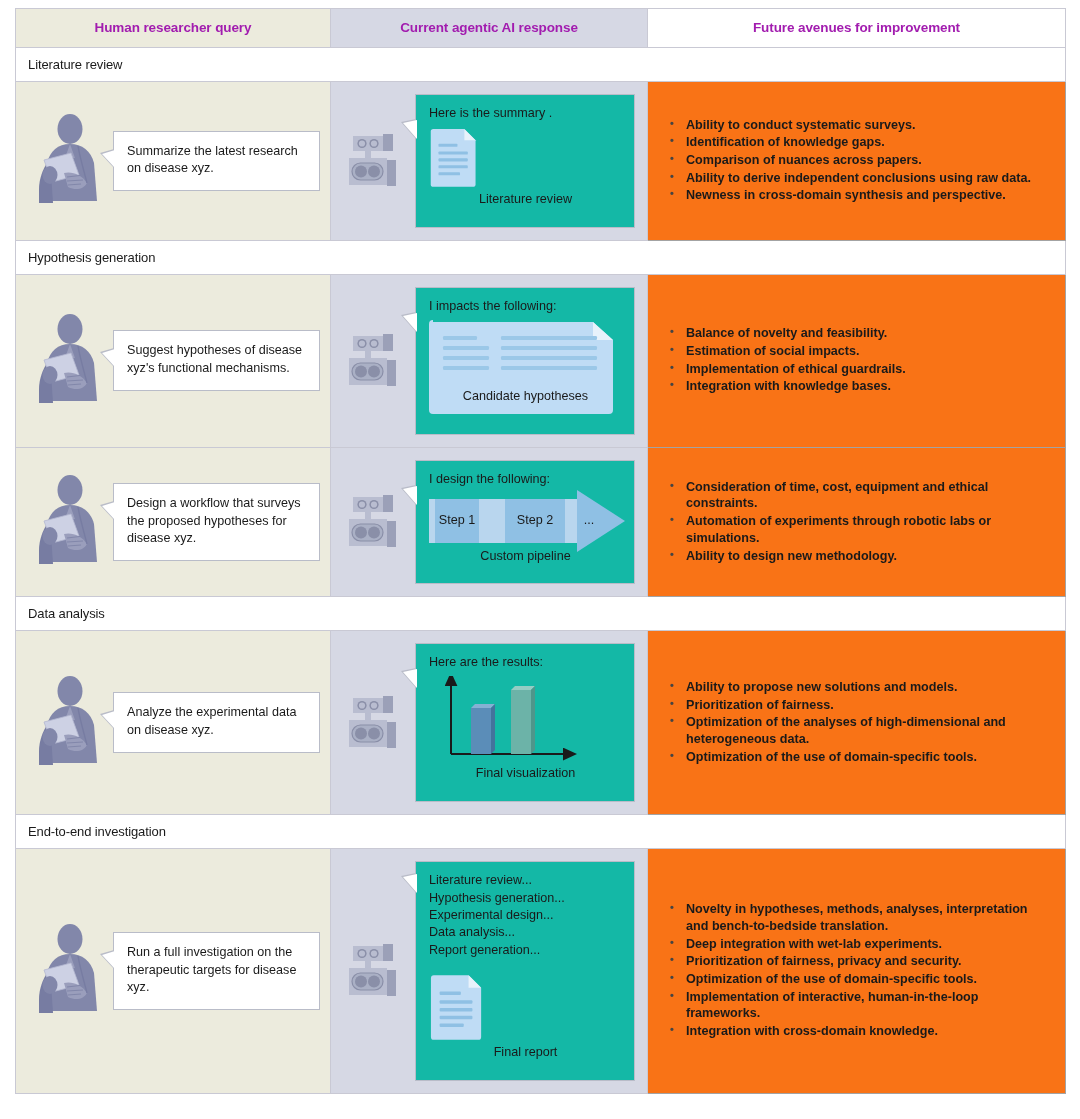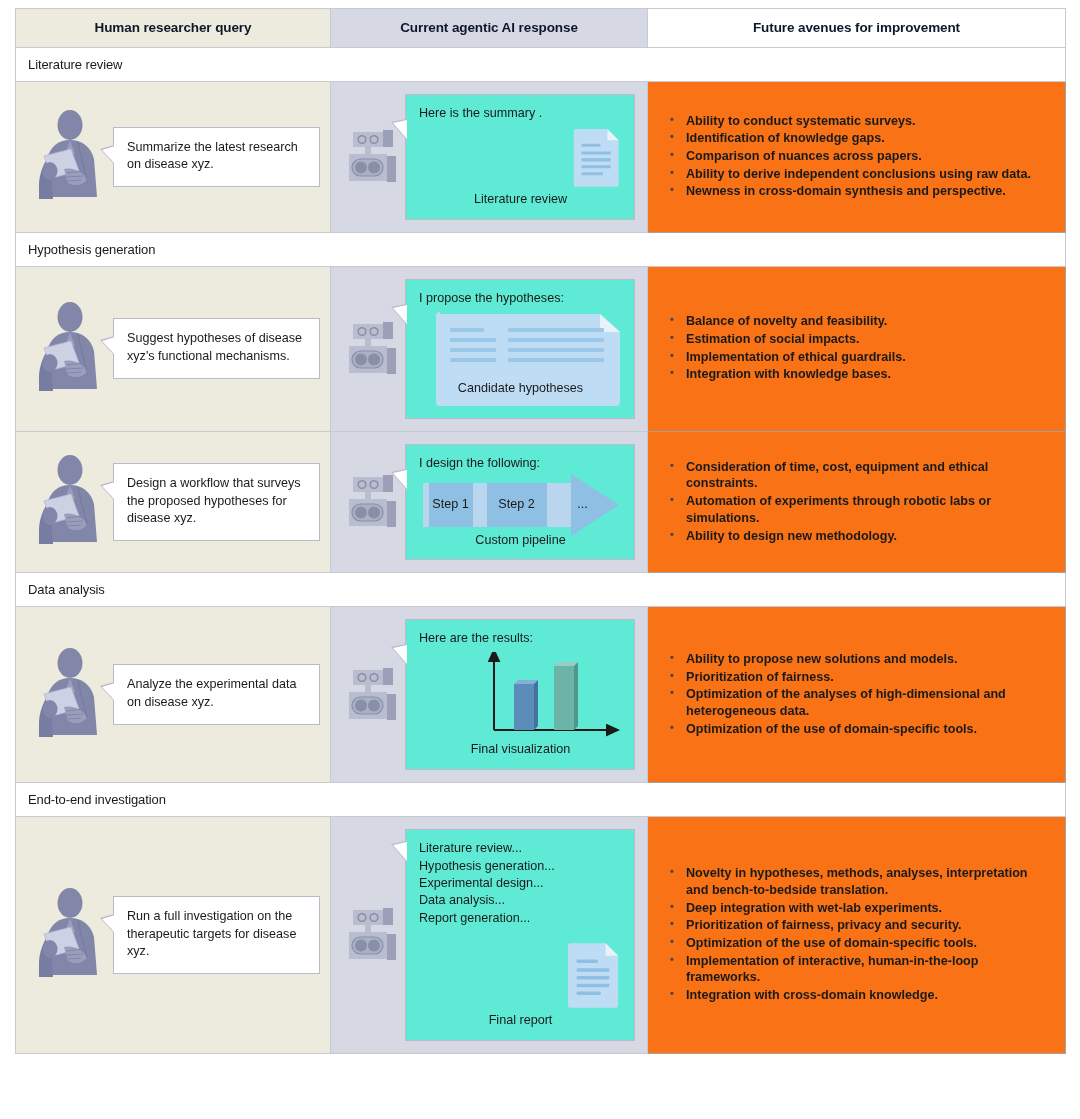--- a/index.html
+++ b/index.html
@@ -23,21 +23,21 @@
   }
 
   col.c1 { width: 315px; }
   col.c2 { width: 317px; }
   col.c3 { width: 418px; }
 
   
   tr.head th {
     font-size: 13.5px;
     font-weight: bold;
-    color: #0f172a;
+    color: #a21caf;
     text-align: center;
     padding: 11px 6px 12px 6px;
     border: 1px solid #c9c9d4;
     letter-spacing: -0.1px;
   }
   th.h1 { background: #ecebdd; }
   th.h2 { background: #d6d8e4; }
   th.h3 { background: #ffffff; }
 
   
@@ -119,23 +119,24 @@
   
   .robot-wrap {
     display: flex;
     align-items: center;
     padding: 12px 12px 12px 12px;
     min-height: 120px;
   }
   .robot { flex: 0 0 auto; width: 62px; height: 62px; }
   .bubble-r {
     position: relative;
-    background: #5eead4;
+    margin-left: 10px;
+    background: #14b8a6;
     border: 1px solid #b9bcc8;
-    padding: 10px 12px 10px 13px;
+    padding: 10px 12px 18px 13px;
     font-size: 12.6px;
     line-height: 1.42;
     color: #1a1a1a;
     flex: 1 1 auto;
     min-width: 0;
   }
   .bubble-r::before {
     content: "";
     position: absolute;
     left: -15px; top: 24px;
@@ -157,21 +158,21 @@
   .bubble-r.tip-high::after  { top: 12px; }
 
   .r-title { margin-bottom: 4px; white-space: nowrap; }
   .r-lines { line-height: 1.38; }
   .r-caption {
     text-align: center;
     font-size: 12.6px;
     color: #1a1a1a;
     margin-top: 3px;
   }
-  .art-center { display: flex; justify-content: flex-end; align-items: center; }
+  .art-center { display: flex; justify-content: flex-start; align-items: center; }
 
   
   ul.bullets {
     margin: 0; padding: 0; list-style: none;
   }
   ul.bullets li {
     position: relative;
     padding-left: 18px;
     font-size: 12.6px;
     line-height: 1.33;
@@ -212,21 +213,21 @@
     top: 0;
     height: 44px;
     background: #8fc0e4;
     display: flex;
     align-items: center;
     justify-content: center;
     font-size: 12.6px;
     color: #1a1a1a;
   }
   .pipe-s1 { left: 6px;  width: 44px; }
-  .pipe-s2 { left: 64px; width: 60px; }
+  .pipe-s2 { left: 76px; width: 60px; }
   .pipe-s3 {
     left: 140px; width: 40px; background: transparent;
     z-index: 2;
   }
 </style>
 </head>
 <body>
 
 <div class="figure">
   <table class="grid">
@@ -348,21 +349,21 @@
     <circle cx="31" cy="13.5" r="4.6" fill="#8a8fa8"></circle>
     <circle cx="31" cy="13.5" r="3.1" fill="#b9bdd0"></circle>
     <rect x="22" y="21" width="6" height="7" fill="#b9bdd0"></rect>
     <rect x="6" y="28" width="38" height="27" fill="#b9bdd0"></rect>
     <rect x="44" y="30" width="9" height="26" fill="#9ba0b8"></rect>
     <rect x="9" y="33" width="31" height="17" rx="8.5" fill="#aab0c5" stroke="#8a8fa8" stroke-width="1.2"></rect>
     <circle cx="18" cy="41.5" r="6" fill="#8a8fa8"></circle>
     <circle cx="31" cy="41.5" r="6" fill="#8a8fa8"></circle>
   </svg>
               <div class="bubble-r">
-                <div class="r-title">I propose the hypotheses:</div>
+                <div class="r-title">I impacts the following:</div>
                 <div class="art-center" style="position: relative;">
                   <svg viewBox="0 0 186 96" width="186" height="96">
     <path d="M4 2 h160 l20 18 v70 a4 4 0 0 1 -4 4 h-176 a4 4 0 0 1 -4 -4 v-86 a4 4 0 0 1 4 -4 z" fill="#bfdcf5"></path>
     <path d="M164 2 v18 h20 z" fill="#e8f2fb"></path>
     <g fill="#9bc8e8">
       <rect x="14" y="16" width="34" height="4" rx="1.2"></rect>
       <rect x="14" y="26" width="46" height="4" rx="1.2"></rect>
       <rect x="14" y="36" width="46" height="4" rx="1.2"></rect>
       <rect x="14" y="46" width="46" height="4" rx="1.2"></rect>
       <rect x="72" y="16" width="96" height="4" rx="1.2"></rect>

